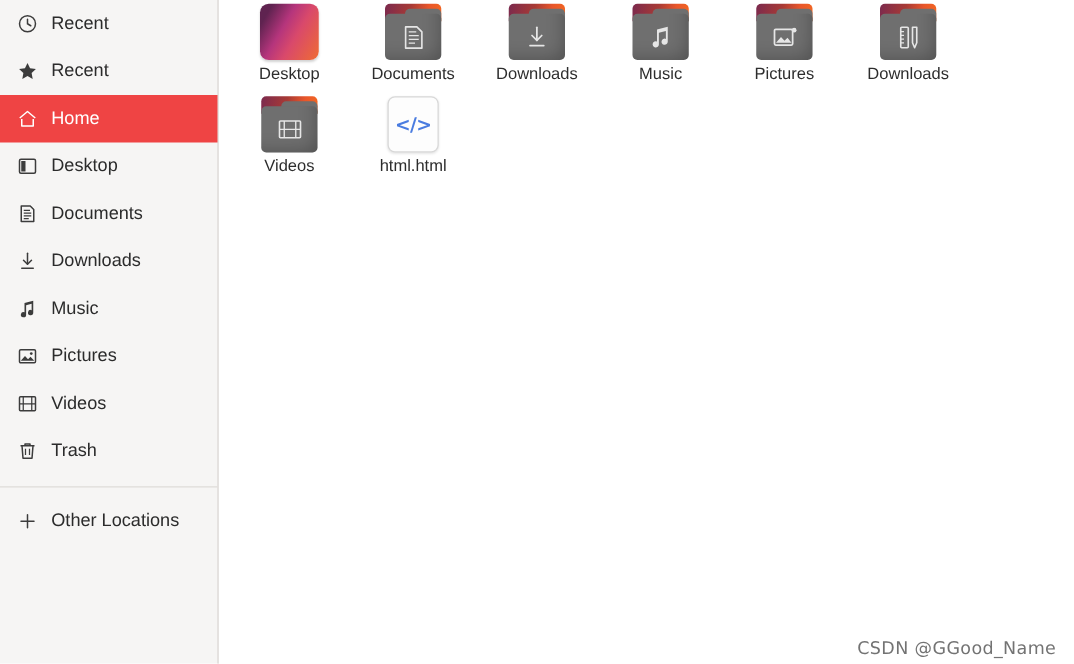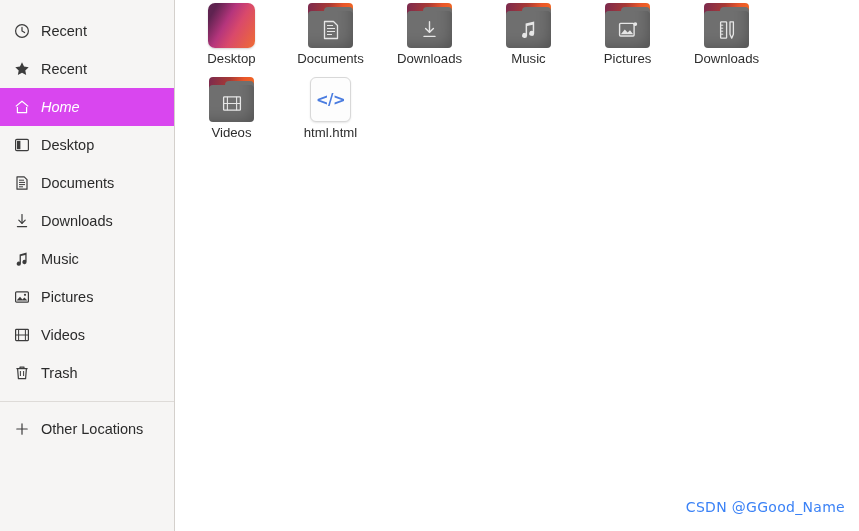--- a/index.html
+++ b/index.html
@@ -10,37 +10,36 @@
     font-family: "Liberation Sans", sans-serif;
   }
   .window { position: relative; width: 859px; height: 531px; display: flex; background:#fff; }
 
   
   .sidebar {
     width: 175px; height: 531px;
     background: #f6f5f4;
     border-right: 1px solid #d4d0cc;
     flex: 0 0 175px;
-    padding-top: 12px;
+    padding-top: 0px;
     position: relative;
   }
   .side-item {
     height: 38px;
     display: flex;
     align-items: center;
     padding-left: 13px;
     gap: 11px;
     color: #2b2b2b;
     font-size: 14.5px;
     cursor: default;
   }
   .side-item.active {
-    background: #d946ef;
+    background: #ef4444;
     color: #ffffff;
-    font-style: italic;
   }
   .side-icon {
     width: 17px; height: 17px;
     display: flex; align-items: center; justify-content: center;
     flex: 0 0 17px;
     color: #3c3c3c;
   }
   .side-item.active .side-icon { color: #ffffff; }
   .side-icon svg { display: block; }
   .side-label { line-height: 1; white-space: nowrap; }
@@ -144,23 +143,23 @@
     font-family: "DejaVu Sans", sans-serif;
     font-size: 15px;
     font-weight: 700;
     letter-spacing: -0.5px;
   }
 
   
   .watermark {
     position: absolute;
     right: 14px;
-    bottom: 16px;
+    bottom: 4px;
     font-size: 14px;
-    color: #3b82f6;
+    color: #737373;
     font-family: "DejaVu Sans", sans-serif;
     letter-spacing: 0.3px;
     user-select: none;
   }
 </style>
 </head>
 <body>
 
 <div class="window">
 

